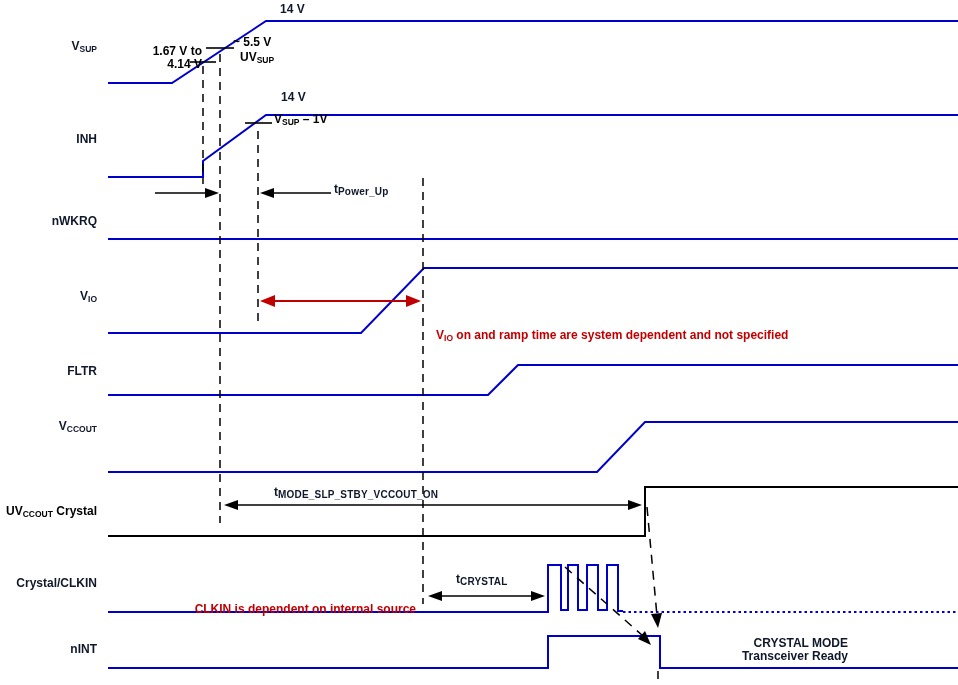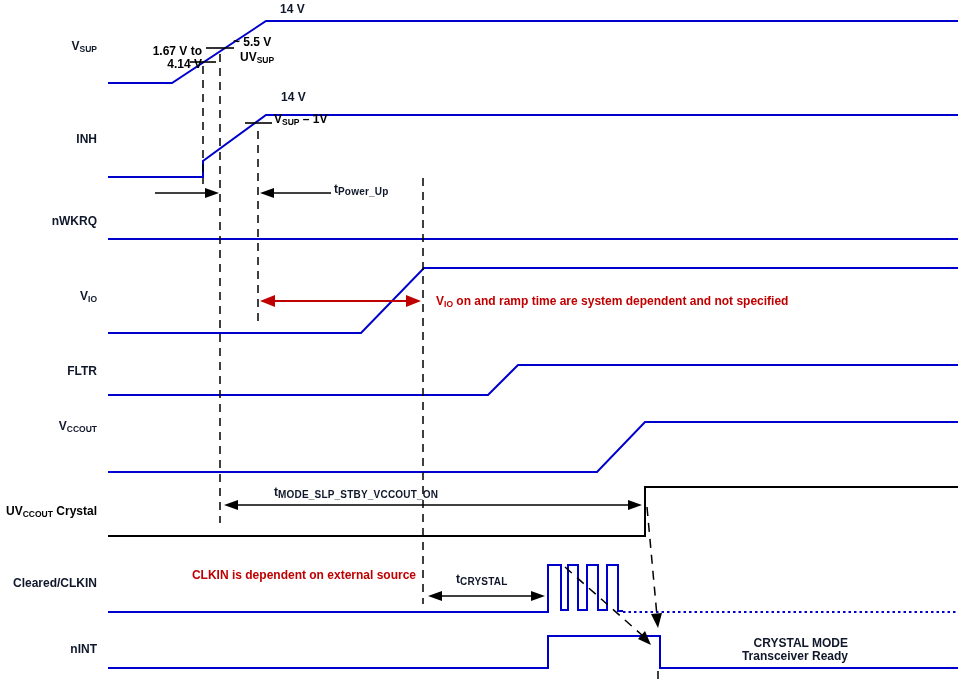--- a/index.html
+++ b/index.html
@@ -14,21 +14,21 @@
   .lbl{
     position:absolute;
     font-weight:bold;
     font-size:12px;
     line-height:13px;
     color:#0f172a;
     white-space:nowrap;
   }
   .sig{right:861px;text-align:left;}
   .black{color:#000000;}
-  .red{color:#C00000;}
+  .red{color:#C00000;margin-top:34px;}
   .center{text-align:right;white-space:normal;}
   .sub{font-size:8.5px;vertical-align:-2px;}
   .subsm{font-size:10px;vertical-align:-2px;letter-spacing:0.2px;}
 </style>
 </head>
 <body>
 
 <div class="canvas">
 
   <svg width="958" height="685" viewBox="0 0 958 685">
@@ -98,40 +98,40 @@
     </g>
   </svg>
 
   <div class="lbl sig" style="top:40px"><span>V</span><span class="sub">SUP</span></div>
   <div class="lbl sig" style="top:133px"><span>INH</span></div>
   <div class="lbl sig" style="top:215px"><span>nWKRQ</span></div>
   <div class="lbl sig" style="top:290px"><span>V</span><span class="sub">IO</span></div>
   <div class="lbl sig" style="top:365px"><span>FLTR</span></div>
   <div class="lbl sig" style="top:420px"><span>V</span><span class="sub">CCOUT</span></div>
   <div class="lbl sig black" style="top:505px"><span>UV</span><span class="sub">CCOUT</span><span> Crystal</span></div>
-  <div class="lbl sig" style="top:577px"><span>Cleared/CLKIN</span></div>
+  <div class="lbl sig" style="top:577px"><span>Crystal/CLKIN</span></div>
   <div class="lbl sig" style="top:643px"><span>nINT</span></div>
 
   <div class="lbl" style="left:280px;top:3px"><span>14 V</span></div>
   <div class="lbl black center" style="left:130px;top:45px;width:72px">
     <div>1.67 V to</div>
     <div>4.14 V</div>
   </div>
   <div class="lbl black" style="left:233px;top:36px"><span>~ 5.5 V</span></div>
   <div class="lbl black" style="left:240px;top:51px"><span>UV</span><span class="sub">SUP</span></div>
   <div class="lbl" style="left:281px;top:91px"><span>14 V</span></div>
   <div class="lbl black" style="left:274px;top:113px"><span>V</span><span class="sub">SUP</span><span> – 1V</span></div>
 
   <div class="lbl" style="left:334px;top:183px"><span>t</span><span class="subsm">Power_Up</span></div>
   <div class="lbl" style="left:274px;top:486px"><span>t</span><span class="subsm">MODE_SLP_STBY_VCCOUT_ON</span></div>
   <div class="lbl" style="left:456px;top:573px"><span>t</span><span class="subsm">CRYSTAL</span></div>
 
   <div class="lbl red" style="left:436px;top:295px"><span>V</span><span class="sub">IO</span><span> on and ramp time are system dependent and not specified</span></div>
   <div class="lbl red center" style="left:180px;top:568px;width:236px;line-height:14px">
-    <div>CLKIN is dependent on external source</div>
+    <div>CLKIN is dependent on internal source</div>
   </div>
 
   <div class="lbl center" style="left:696px;top:637px;width:152px;line-height:13px">
     <div>CRYSTAL MODE</div>
     <div>Transceiver Ready</div>
   </div>
 
 </div>
 
 </body></html>

